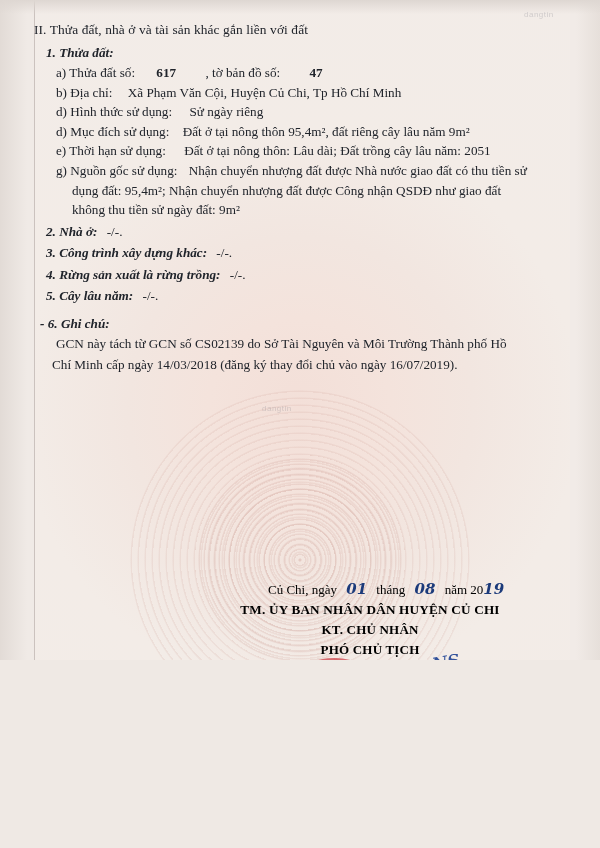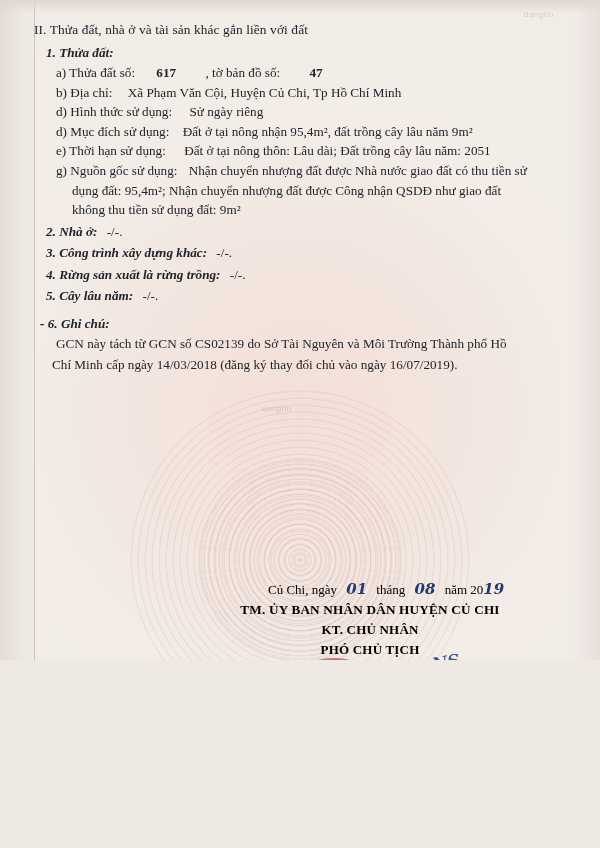--- a/index.html
+++ b/index.html
@@ -295,34 +295,34 @@
     </div>
 
 
     <div class="row">
       <span class="lbl">d) Hình thức sử dụng:</span>
       <span class="val" style="margin-left:14px;">Sử ngày riêng</span>
     </div>
 
     <div class="row">
       <span class="lbl">d) Mục đích sử dụng:</span>
-      <span class="val" style="margin-left:10px;">Đất ở tại nông nhận 95,4m², đất trồng cây lâu năm 9m²</span>
+      <span class="val" style="margin-left:10px;">Đất ở tại nông thôn 95,4m², đất riêng cây lâu năm 9m²</span>
     </div>
 
     <div class="row">
       <span class="lbl">e) Thời hạn sử dụng:</span>
       <span class="val" style="margin-left:15px;">Đất ở tại nông thôn: Lâu dài; Đất trồng cây lâu năm: 2051</span>
     </div>
 
     <div class="hang">
       <span class="lbl">g) Nguồn gốc sử dụng:</span>
       <span class="val" style="margin-left:8px;">Nhận chuyển nhượng đất được Nhà nước giao đất có thu tiền sử</span>
     </div>
     <div class="hang2">dụng đất: 95,4m²; Nhận chuyển nhượng đất được Công nhận QSDĐ như giao đất</div>
-    <div class="hang2">không thu tiền sử dụng đất: 9m²</div>
+    <div class="hang2">không thu tiền sử ngày đất: 9m²</div>
 
     <div class="numbered">
       <span>2. Nhà ở:</span>
       <span class="plain" style="margin-left:6px;">-/-.</span>
     </div>
     <div class="numbered">
       <span>3. Công trình xây dựng khác:</span>
       <span class="plain" style="margin-left:6px;">-/-.</span>
     </div>
     <div class="numbered">

